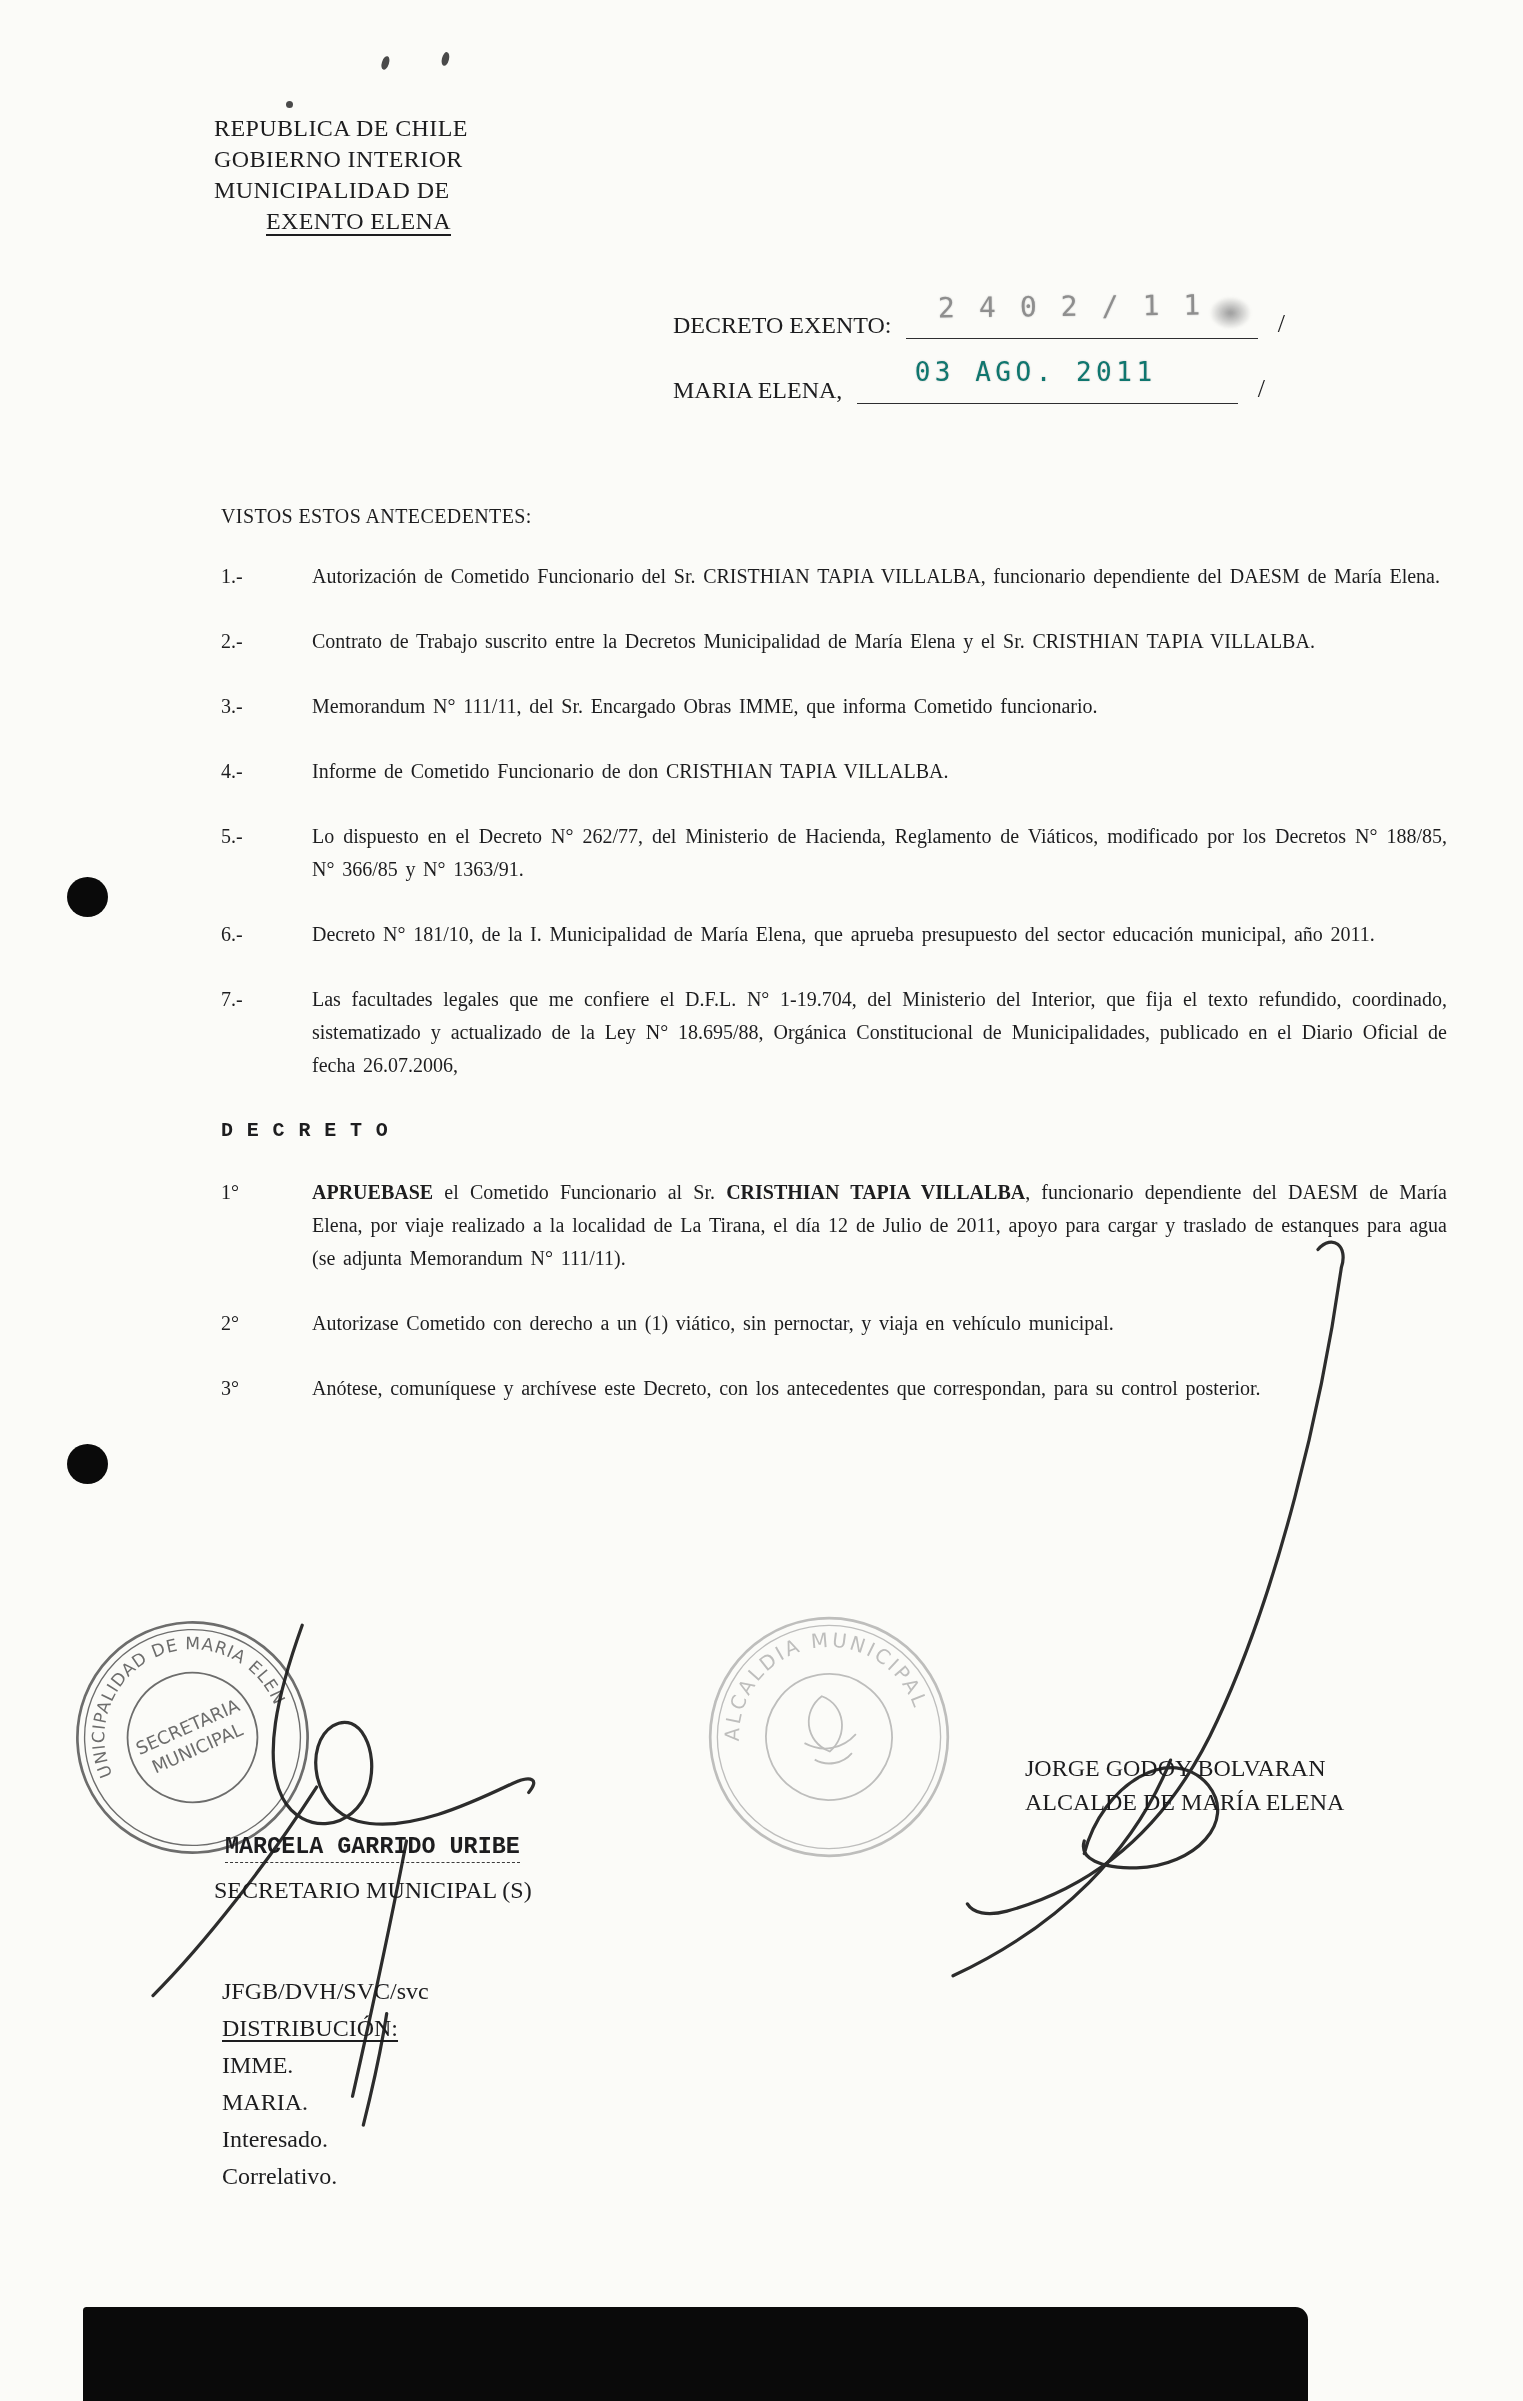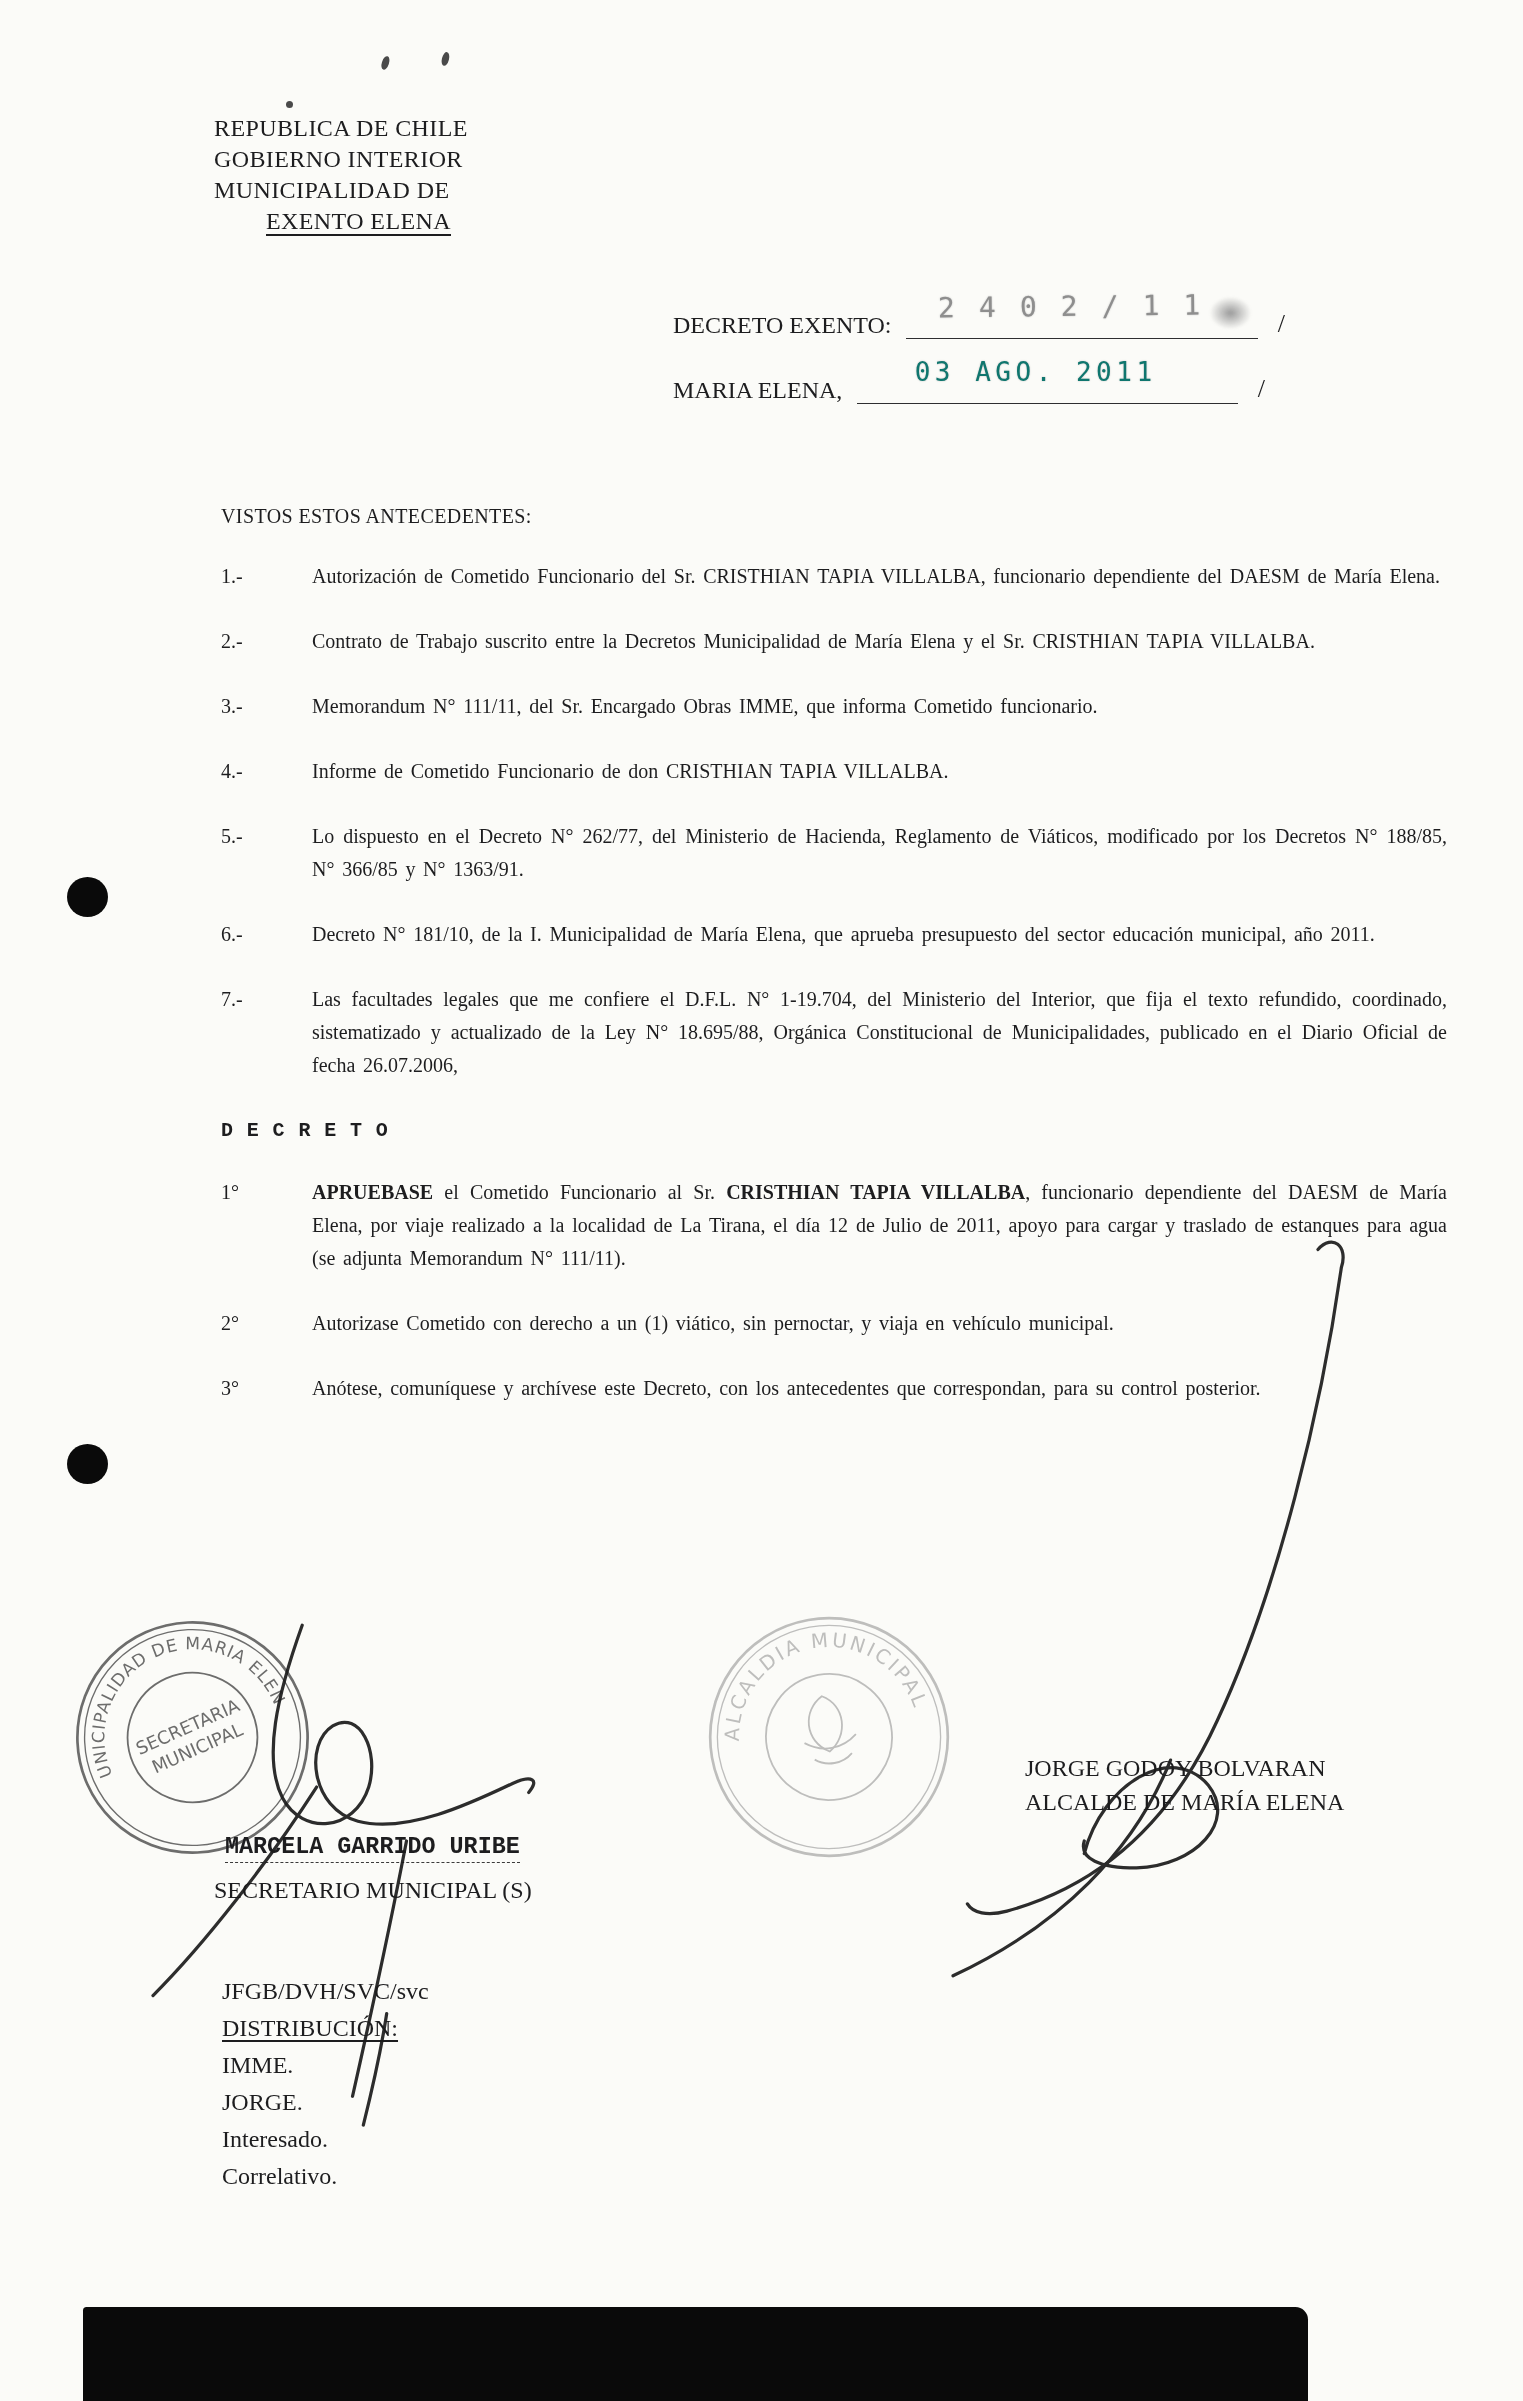--- a/index.html
+++ b/index.html
@@ -178,21 +178,21 @@
     <div>ALCALDE DE MARÍA ELENA</div>
   </div>
 
   <div class="sec-name">MARCELA GARRIDO URIBE</div>
   <div class="sec-title">SECRETARIO MUNICIPAL (S)</div>
 
   <div class="footer-block">
     <div>JFGB/DVH/SVC/svc</div>
     <div class="dist-label">DISTRIBUCIÓN:</div>
     <div>IMME.</div>
-    <div>JORGE.</div>
+    <div>MARIA.</div>
     <div>Interesado.</div>
     <div>Correlativo.</div>
   </div>
 
   <svg class="sig-layer" viewBox="0 0 1695 2671">
     <g fill="none" stroke="#1b1b1b" stroke-width="3.6" stroke-linecap="round" opacity=".92">
       <g>
         <path d="M 336 1808 C 308 1886, 292 1956, 314 2000 C 336 2042, 394 2038, 410 1988 C 422 1948, 400 1902, 370 1920 C 338 1940, 346 2012, 398 2026 C 452 2040, 524 2006, 570 1984 C 592 1974, 600 1980, 588 1994"></path>
         <path d="M 352 1988 C 298 2072, 228 2162, 170 2220"></path>
         <path d="M 452 2048 C 434 2142, 410 2252, 392 2332"></path>

